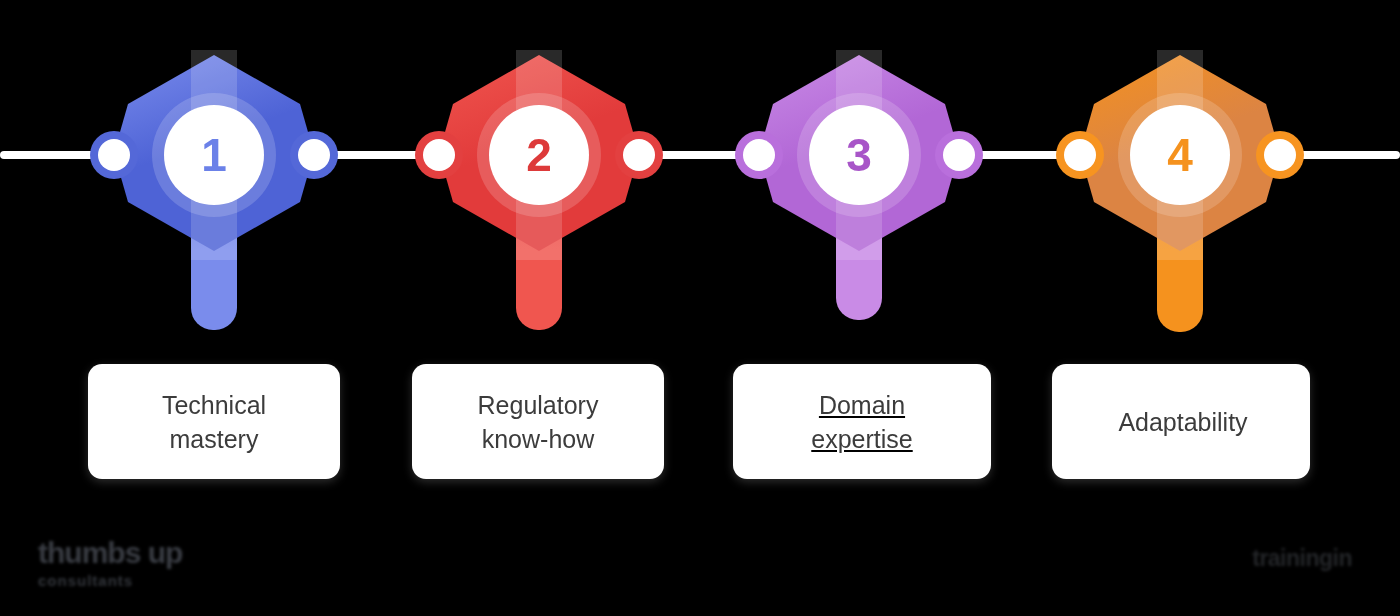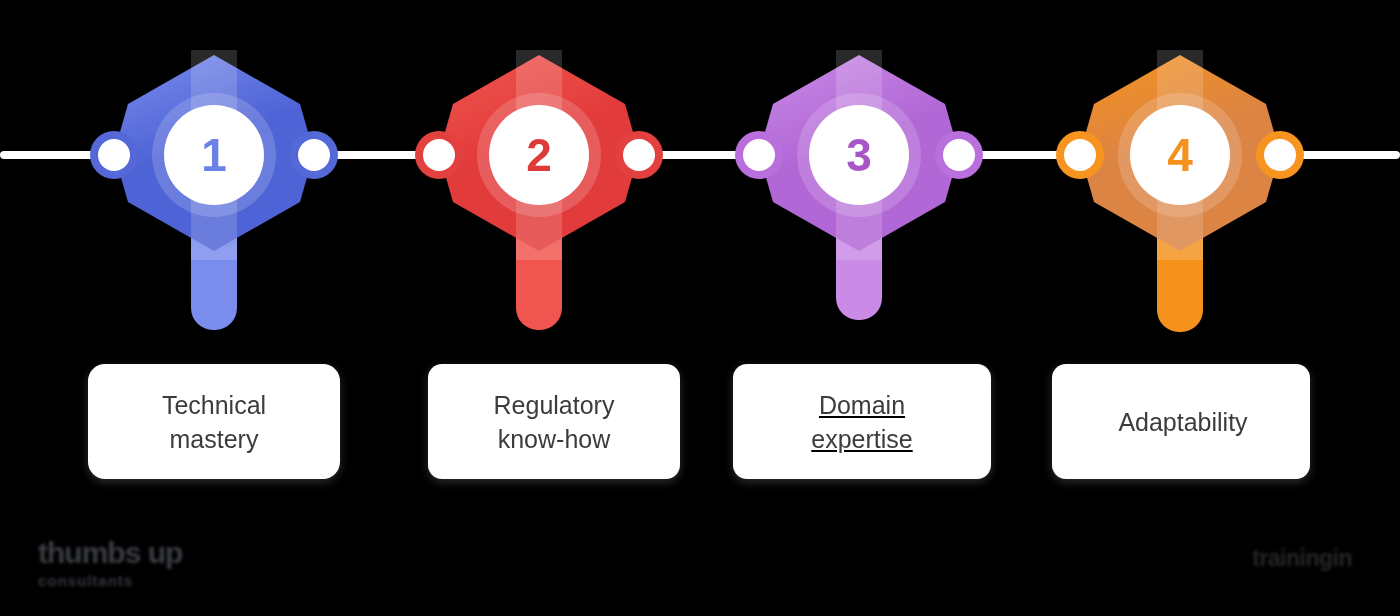--- a/index.html
+++ b/index.html
@@ -220,25 +220,25 @@
         <div class="knob right" style="background: rgb(247, 148, 32);">
           <i></i>
         </div>
         <div class="disc">
           <span style="color: rgb(245, 146, 30);">4</span>
         </div>
       </div>
     </div>
 
   <div id="cards-layer">
-      <div class="card" style="left: 88px; width: 252px; border-radius: 17px;">
+      <div class="card" style="left: 88px; width: 252px;">
         <span>Technical
 mastery</span>
       </div>
-      <div class="card" style="left: 412px; width: 252px; margin-left: 16px;">
+      <div class="card" style="left: 412px; width: 252px;">
         <span>Regulatory
 know-how</span>
       </div>
       <div class="card" style="left: 733px; width: 258px; text-decoration: underline;">
         <span>Domain
 expertise</span>
       </div>
       <div class="card" style="left: 1052px; width: 258px; padding-left: 18px;">
         <span>Adaptability</span>
       </div>

